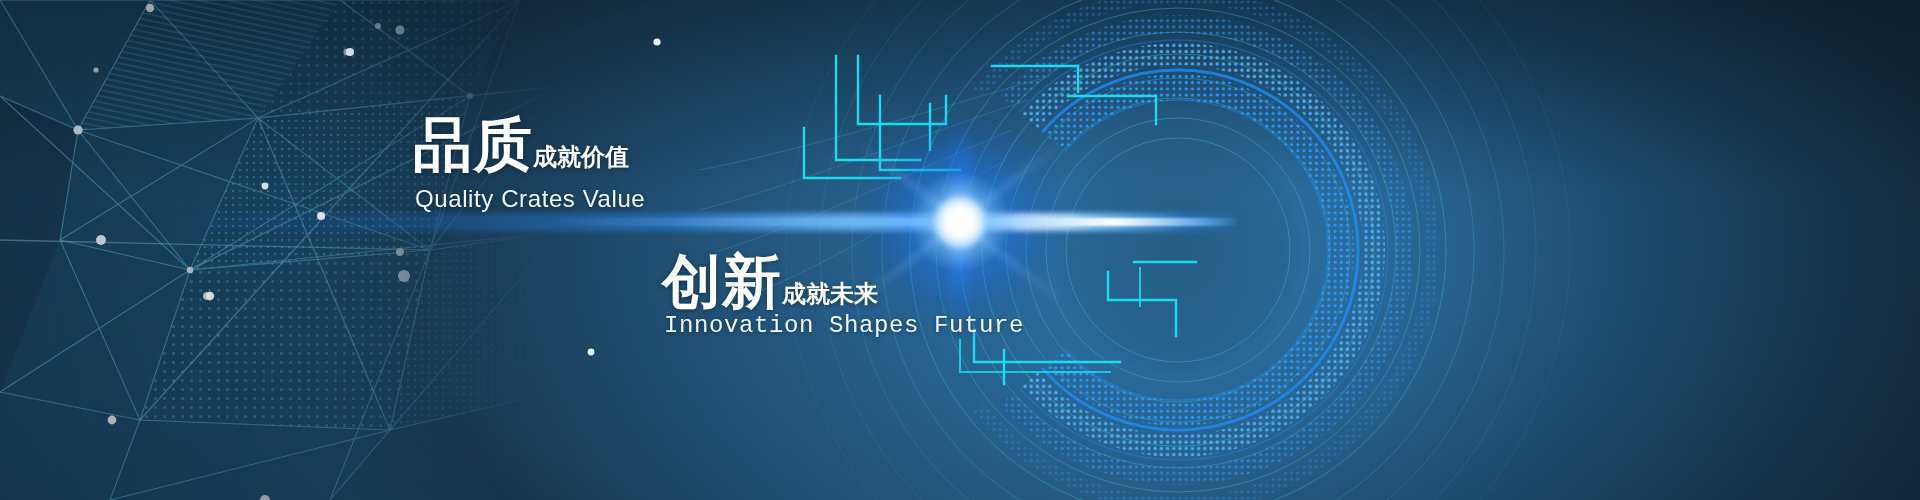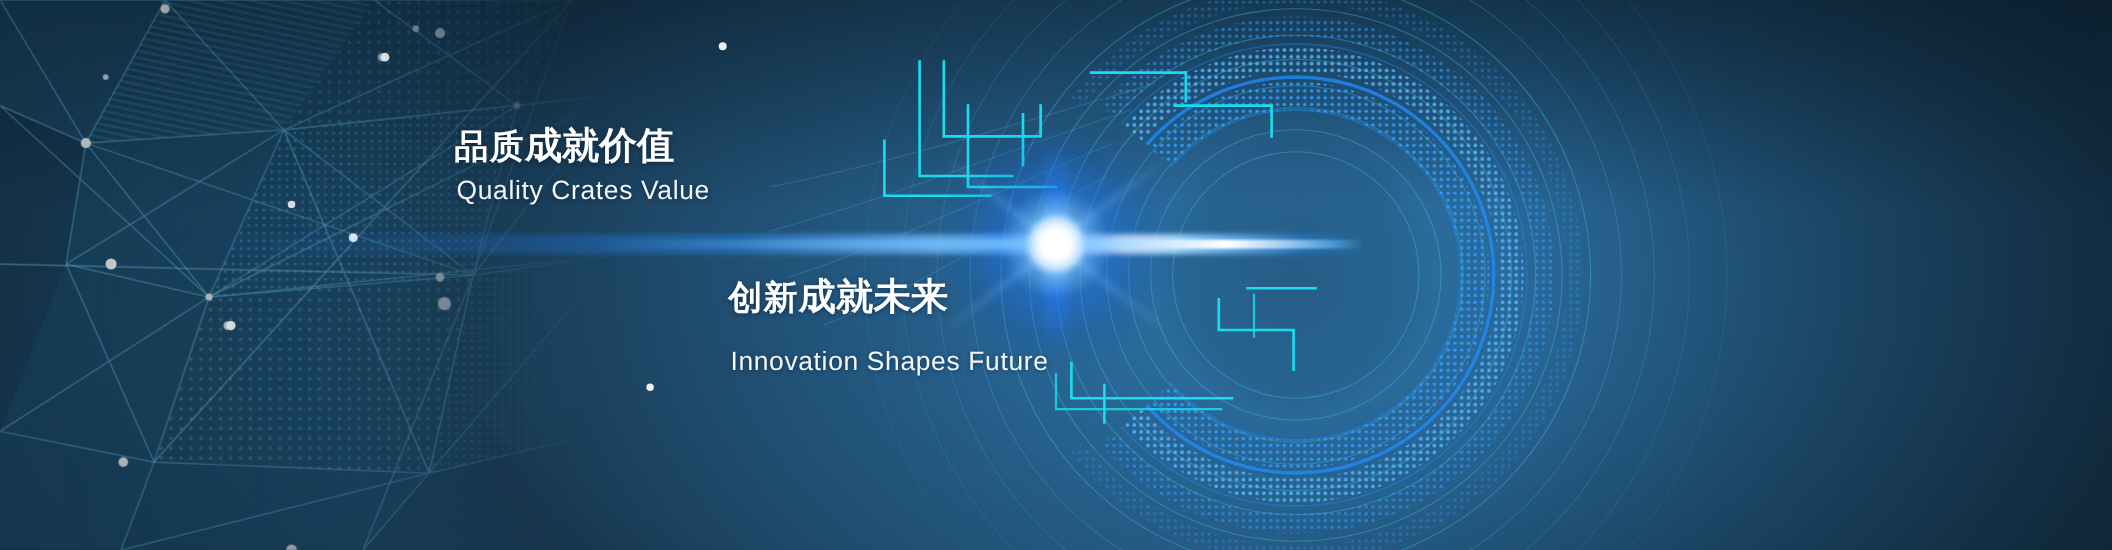--- a/index.html
+++ b/index.html
@@ -88,31 +88,31 @@
 
   .headline{
     margin:0;
     color:#ffffff;
     font-weight:bold;
     letter-spacing:1px;
     white-space:nowrap;
     line-height:1;
     text-shadow:0 1px 5px rgba(4,24,44,.55);
   }
-  .headline .big{font-size:31px;}
-  .headline .small{font-size:34px;letter-spacing:0;}
+  .headline .big{font-size:59px;}
+  .headline .small{font-size:24px;letter-spacing:0;}
   .subline{
     margin:10px 0 0 2px;
     color:#f2f7fb;
     font-size:24px;
     letter-spacing:.6px;
     white-space:nowrap;
     text-shadow:0 1px 4px rgba(4,24,44,.5);
   }
-  .tb-innovation .subline{margin-top:28px;}
+  .tb-innovation .subline{margin-top:0;font-family:Liberation Mono, monospace;}
 </style>
 </head>
 <body>
 
 <div class="banner">
 
   <div class="bg-base"></div>
   <div class="bg-topdark"></div>
 
   <svg class="layer" viewBox="0 0 1920 500" preserveAspectRatio="none">

